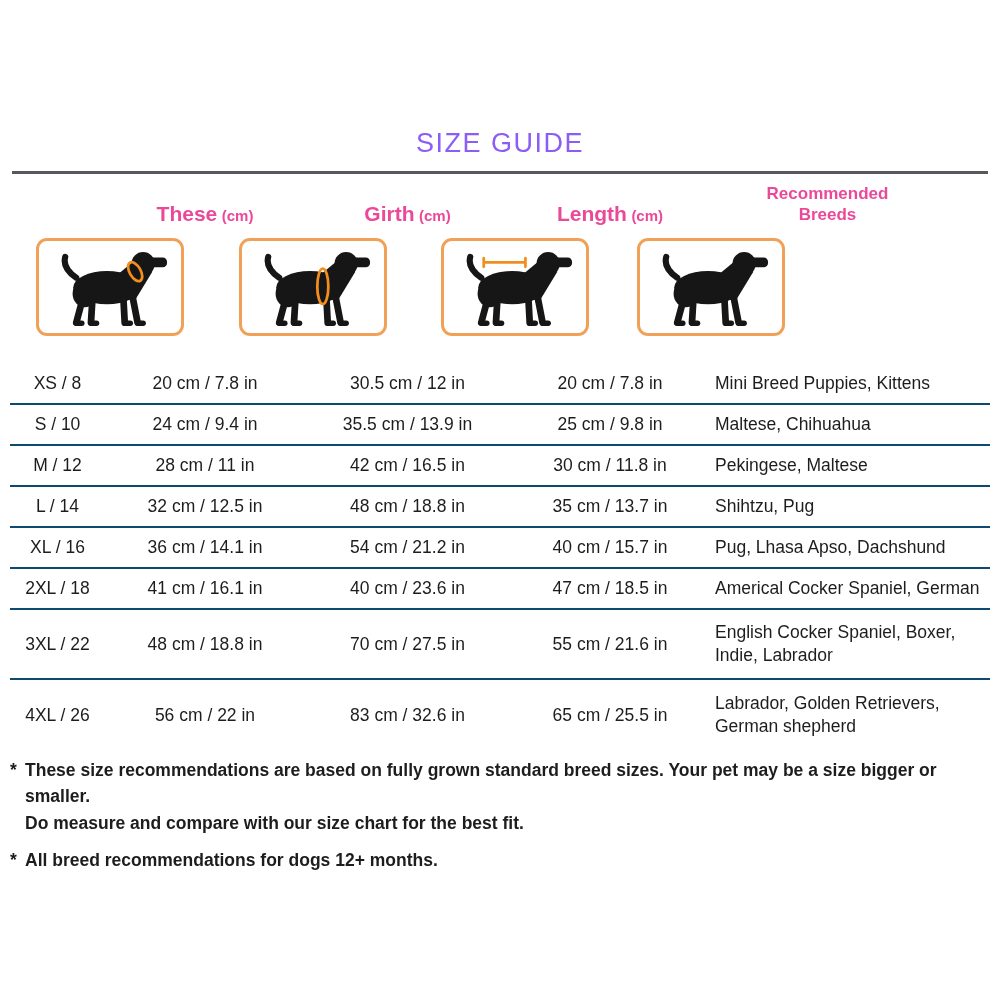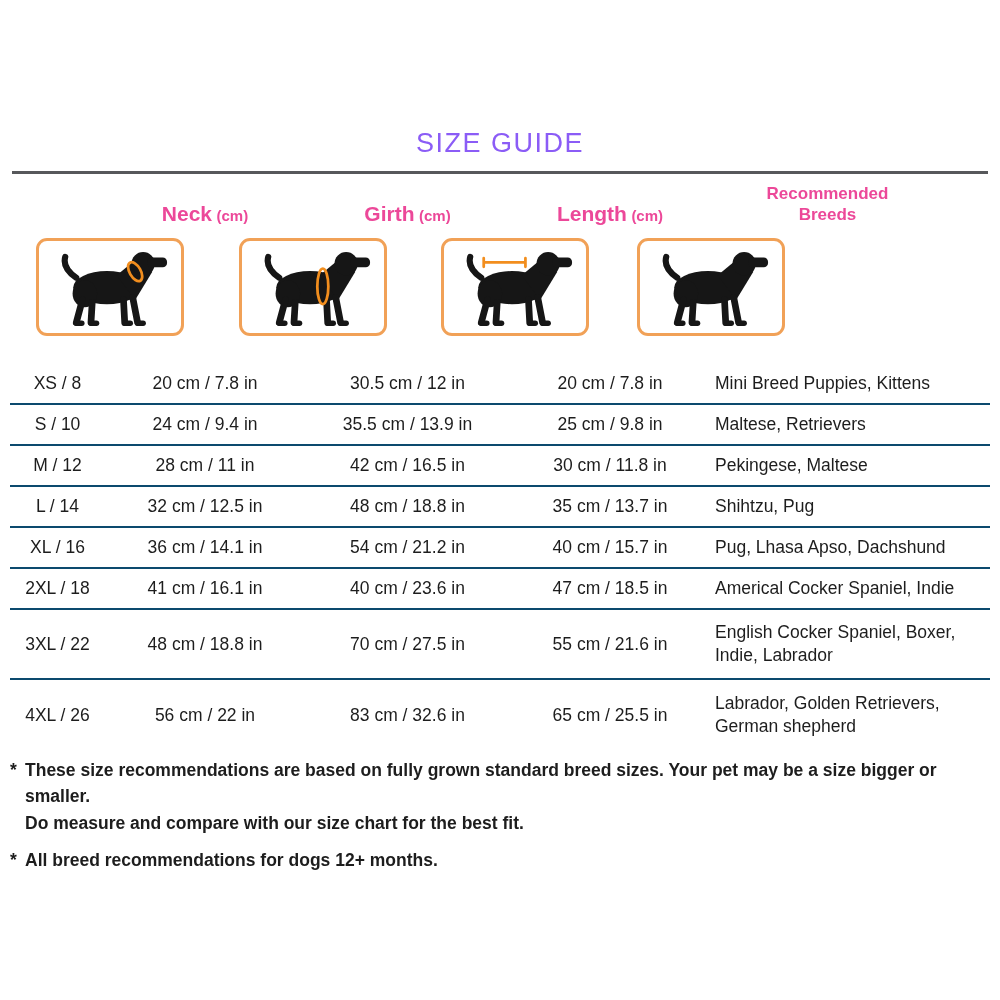--- a/index.html
+++ b/index.html
@@ -102,21 +102,21 @@
   </svg>
 
   <div class="title">SIZE GUIDE</div>
   <div class="top-rule"></div>
 
   <div class="content">
 
     <div class="trow header-row">
       <div class="col-size"></div>
       <div class="col-neck hcell">
-        <span class="h-main">Neck</span>
+        <span class="h-main">These</span>
         <span class="h-unit">(cm)</span>
       </div>
       <div class="col-girth hcell">
         <span class="h-main">Girth</span>
         <span class="h-unit">(cm)</span>
       </div>
       <div class="col-length hcell">
         <span class="h-main">Length</span>
         <span class="h-unit">(cm)</span>
       </div>
@@ -166,21 +166,21 @@
         <div class="col-girth cell-c">30.5 cm / 12 in</div>
         <div class="col-length cell-c">20 cm / 7.8 in</div>
         <div class="col-breeds cell-breeds">Mini Breed Puppies, Kittens</div>
       </div>
 
       <div class="trow data-row">
         <div class="col-size cell-c">S / 10</div>
         <div class="col-neck cell-c">24 cm / 9.4 in</div>
         <div class="col-girth cell-c">35.5 cm / 13.9 in</div>
         <div class="col-length cell-c">25 cm / 9.8 in</div>
-        <div class="col-breeds cell-breeds">Maltese, Retrievers</div>
+        <div class="col-breeds cell-breeds">Maltese, Chihuahua</div>
       </div>
 
       <div class="trow data-row">
         <div class="col-size cell-c">M / 12</div>
         <div class="col-neck cell-c">28 cm / 11 in</div>
         <div class="col-girth cell-c">42 cm / 16.5 in</div>
         <div class="col-length cell-c">30 cm / 11.8 in</div>
         <div class="col-breeds cell-breeds">Pekingese, Maltese</div>
       </div>
 
@@ -198,21 +198,21 @@
         <div class="col-girth cell-c">54 cm / 21.2 in</div>
         <div class="col-length cell-c">40 cm / 15.7 in</div>
         <div class="col-breeds cell-breeds">Pug, Lhasa Apso, Dachshund</div>
       </div>
 
       <div class="trow data-row">
         <div class="col-size cell-c">2XL / 18</div>
         <div class="col-neck cell-c">41 cm / 16.1 in</div>
         <div class="col-girth cell-c">40 cm / 23.6 in</div>
         <div class="col-length cell-c">47 cm / 18.5 in</div>
-        <div class="col-breeds cell-breeds">Americal Cocker Spaniel, Indie</div>
+        <div class="col-breeds cell-breeds">Americal Cocker Spaniel, German</div>
       </div>
 
       <div class="trow data-row tall">
         <div class="col-size cell-c">3XL / 22</div>
         <div class="col-neck cell-c">48 cm / 18.8 in</div>
         <div class="col-girth cell-c">70 cm / 27.5 in</div>
         <div class="col-length cell-c">55 cm / 21.6 in</div>
         <div class="col-breeds cell-breeds">English Cocker Spaniel, Boxer,
 Indie, Labrador</div>
       </div>

